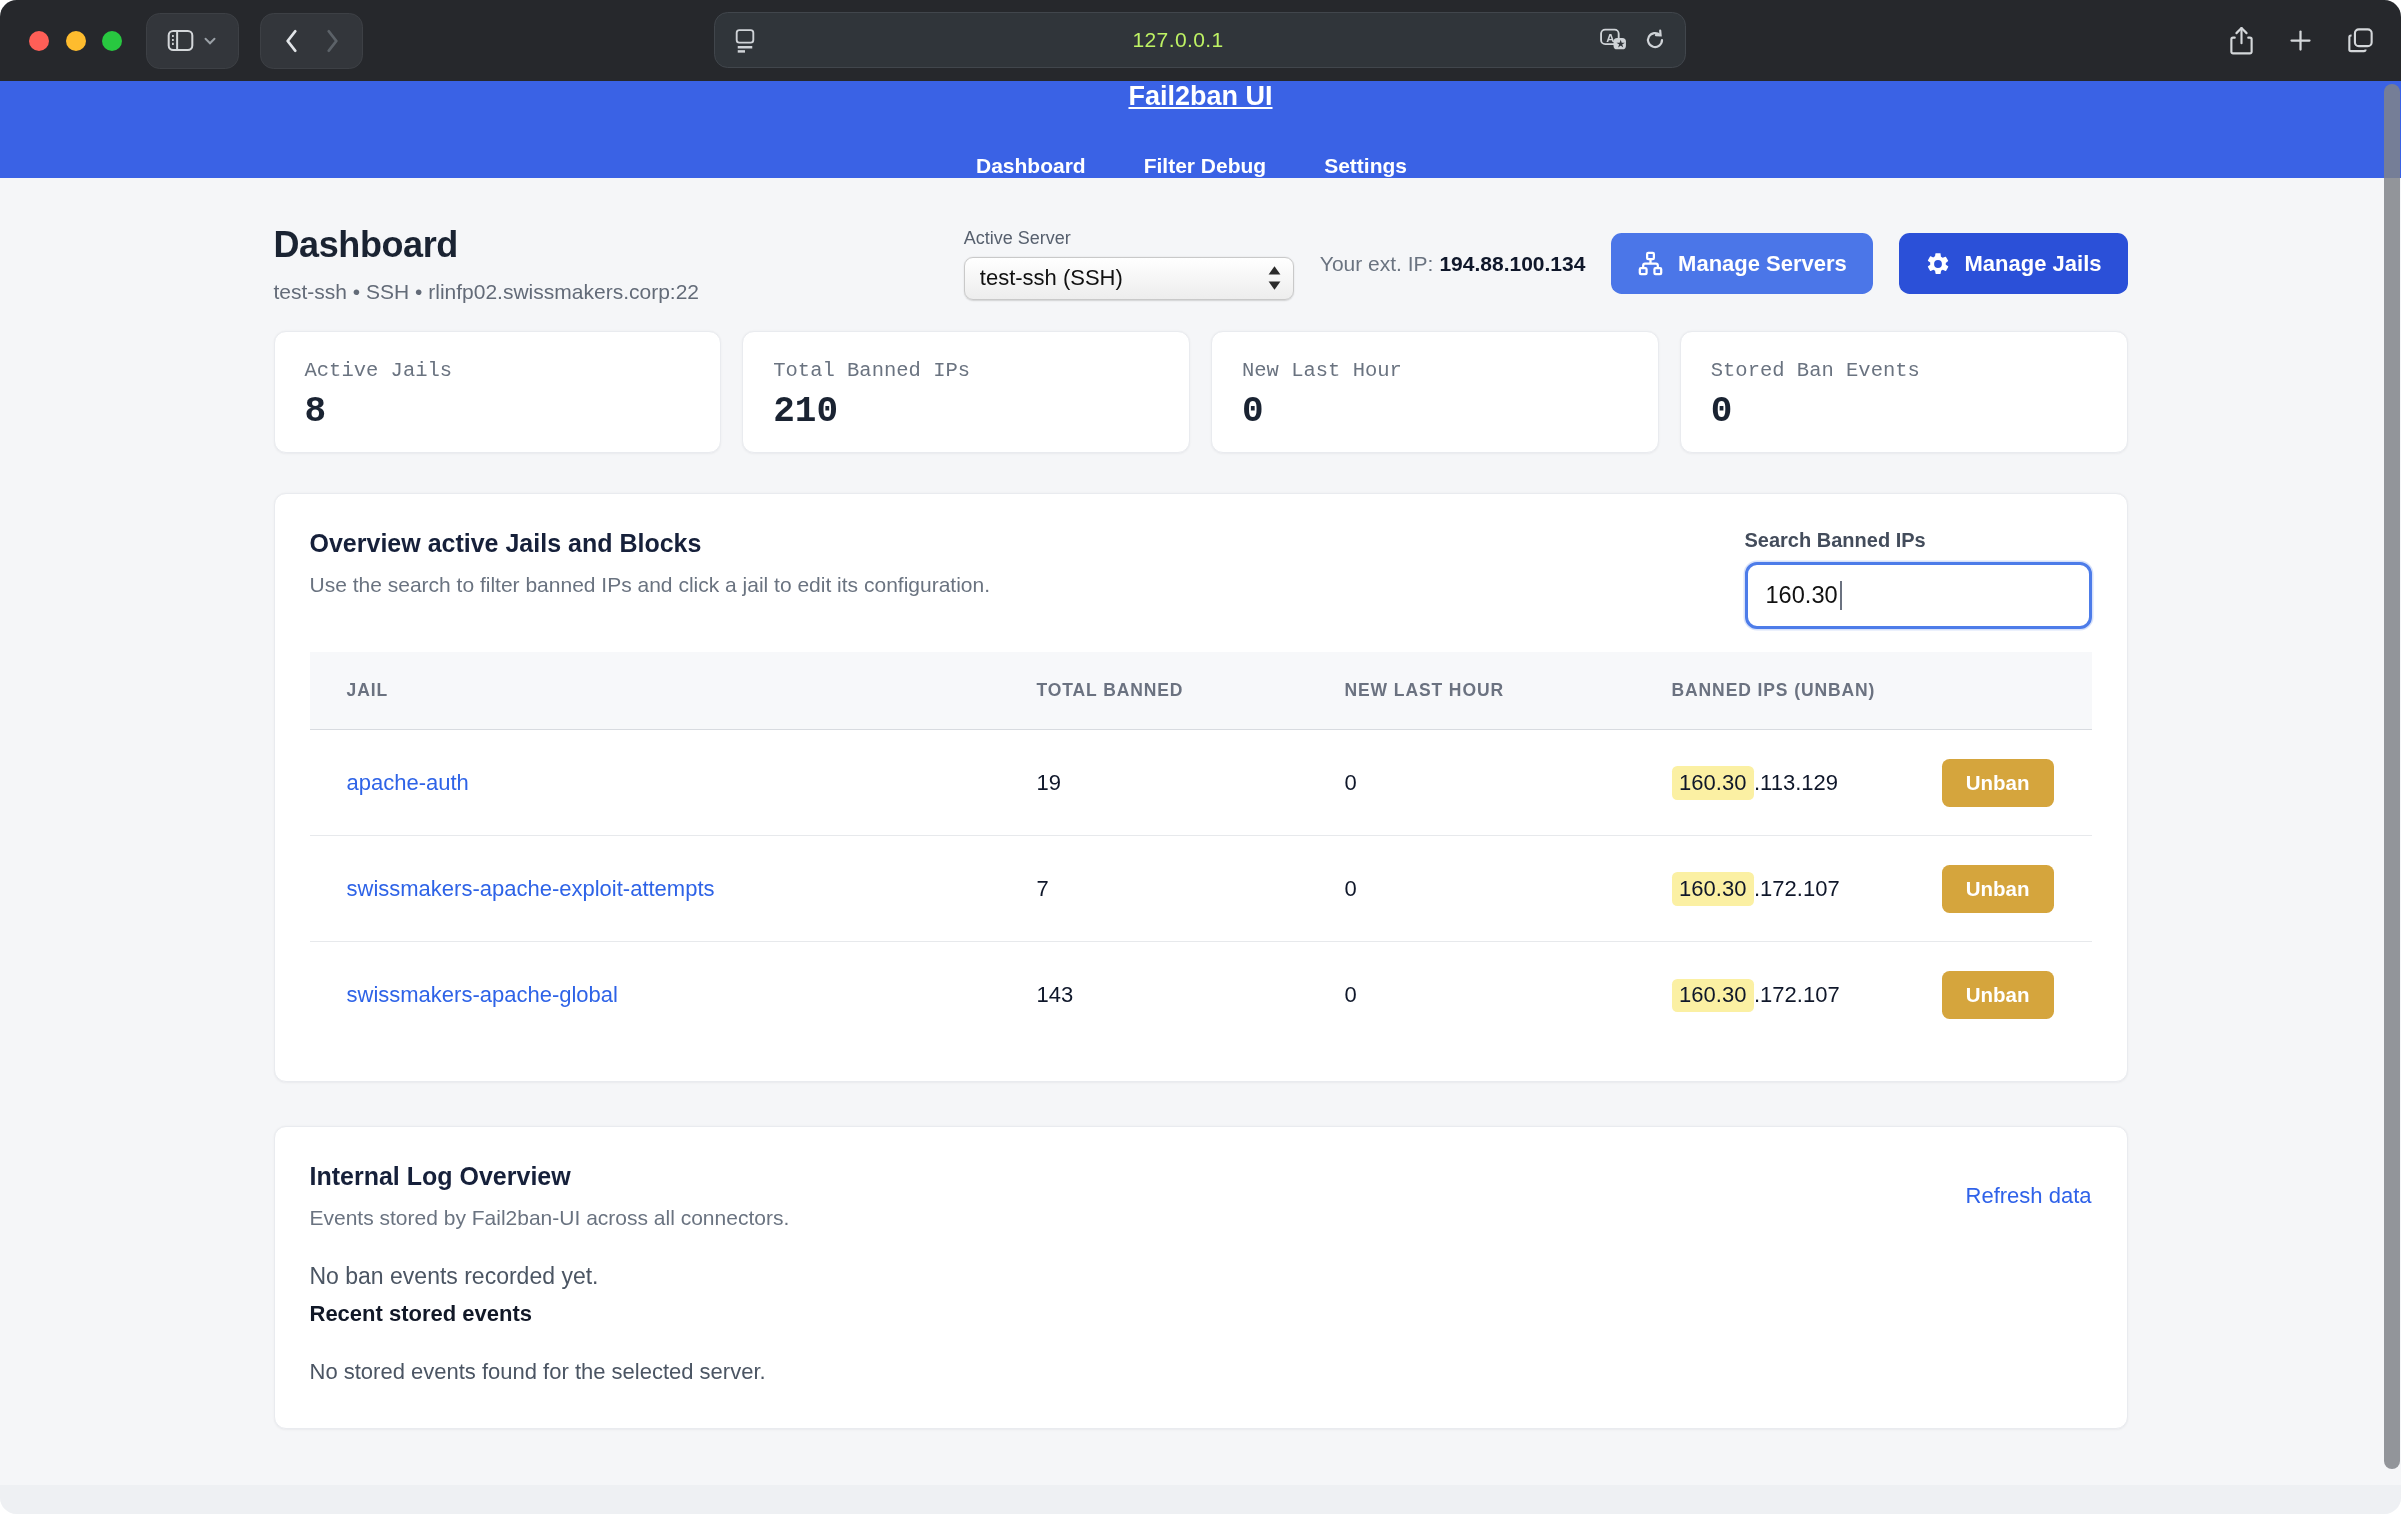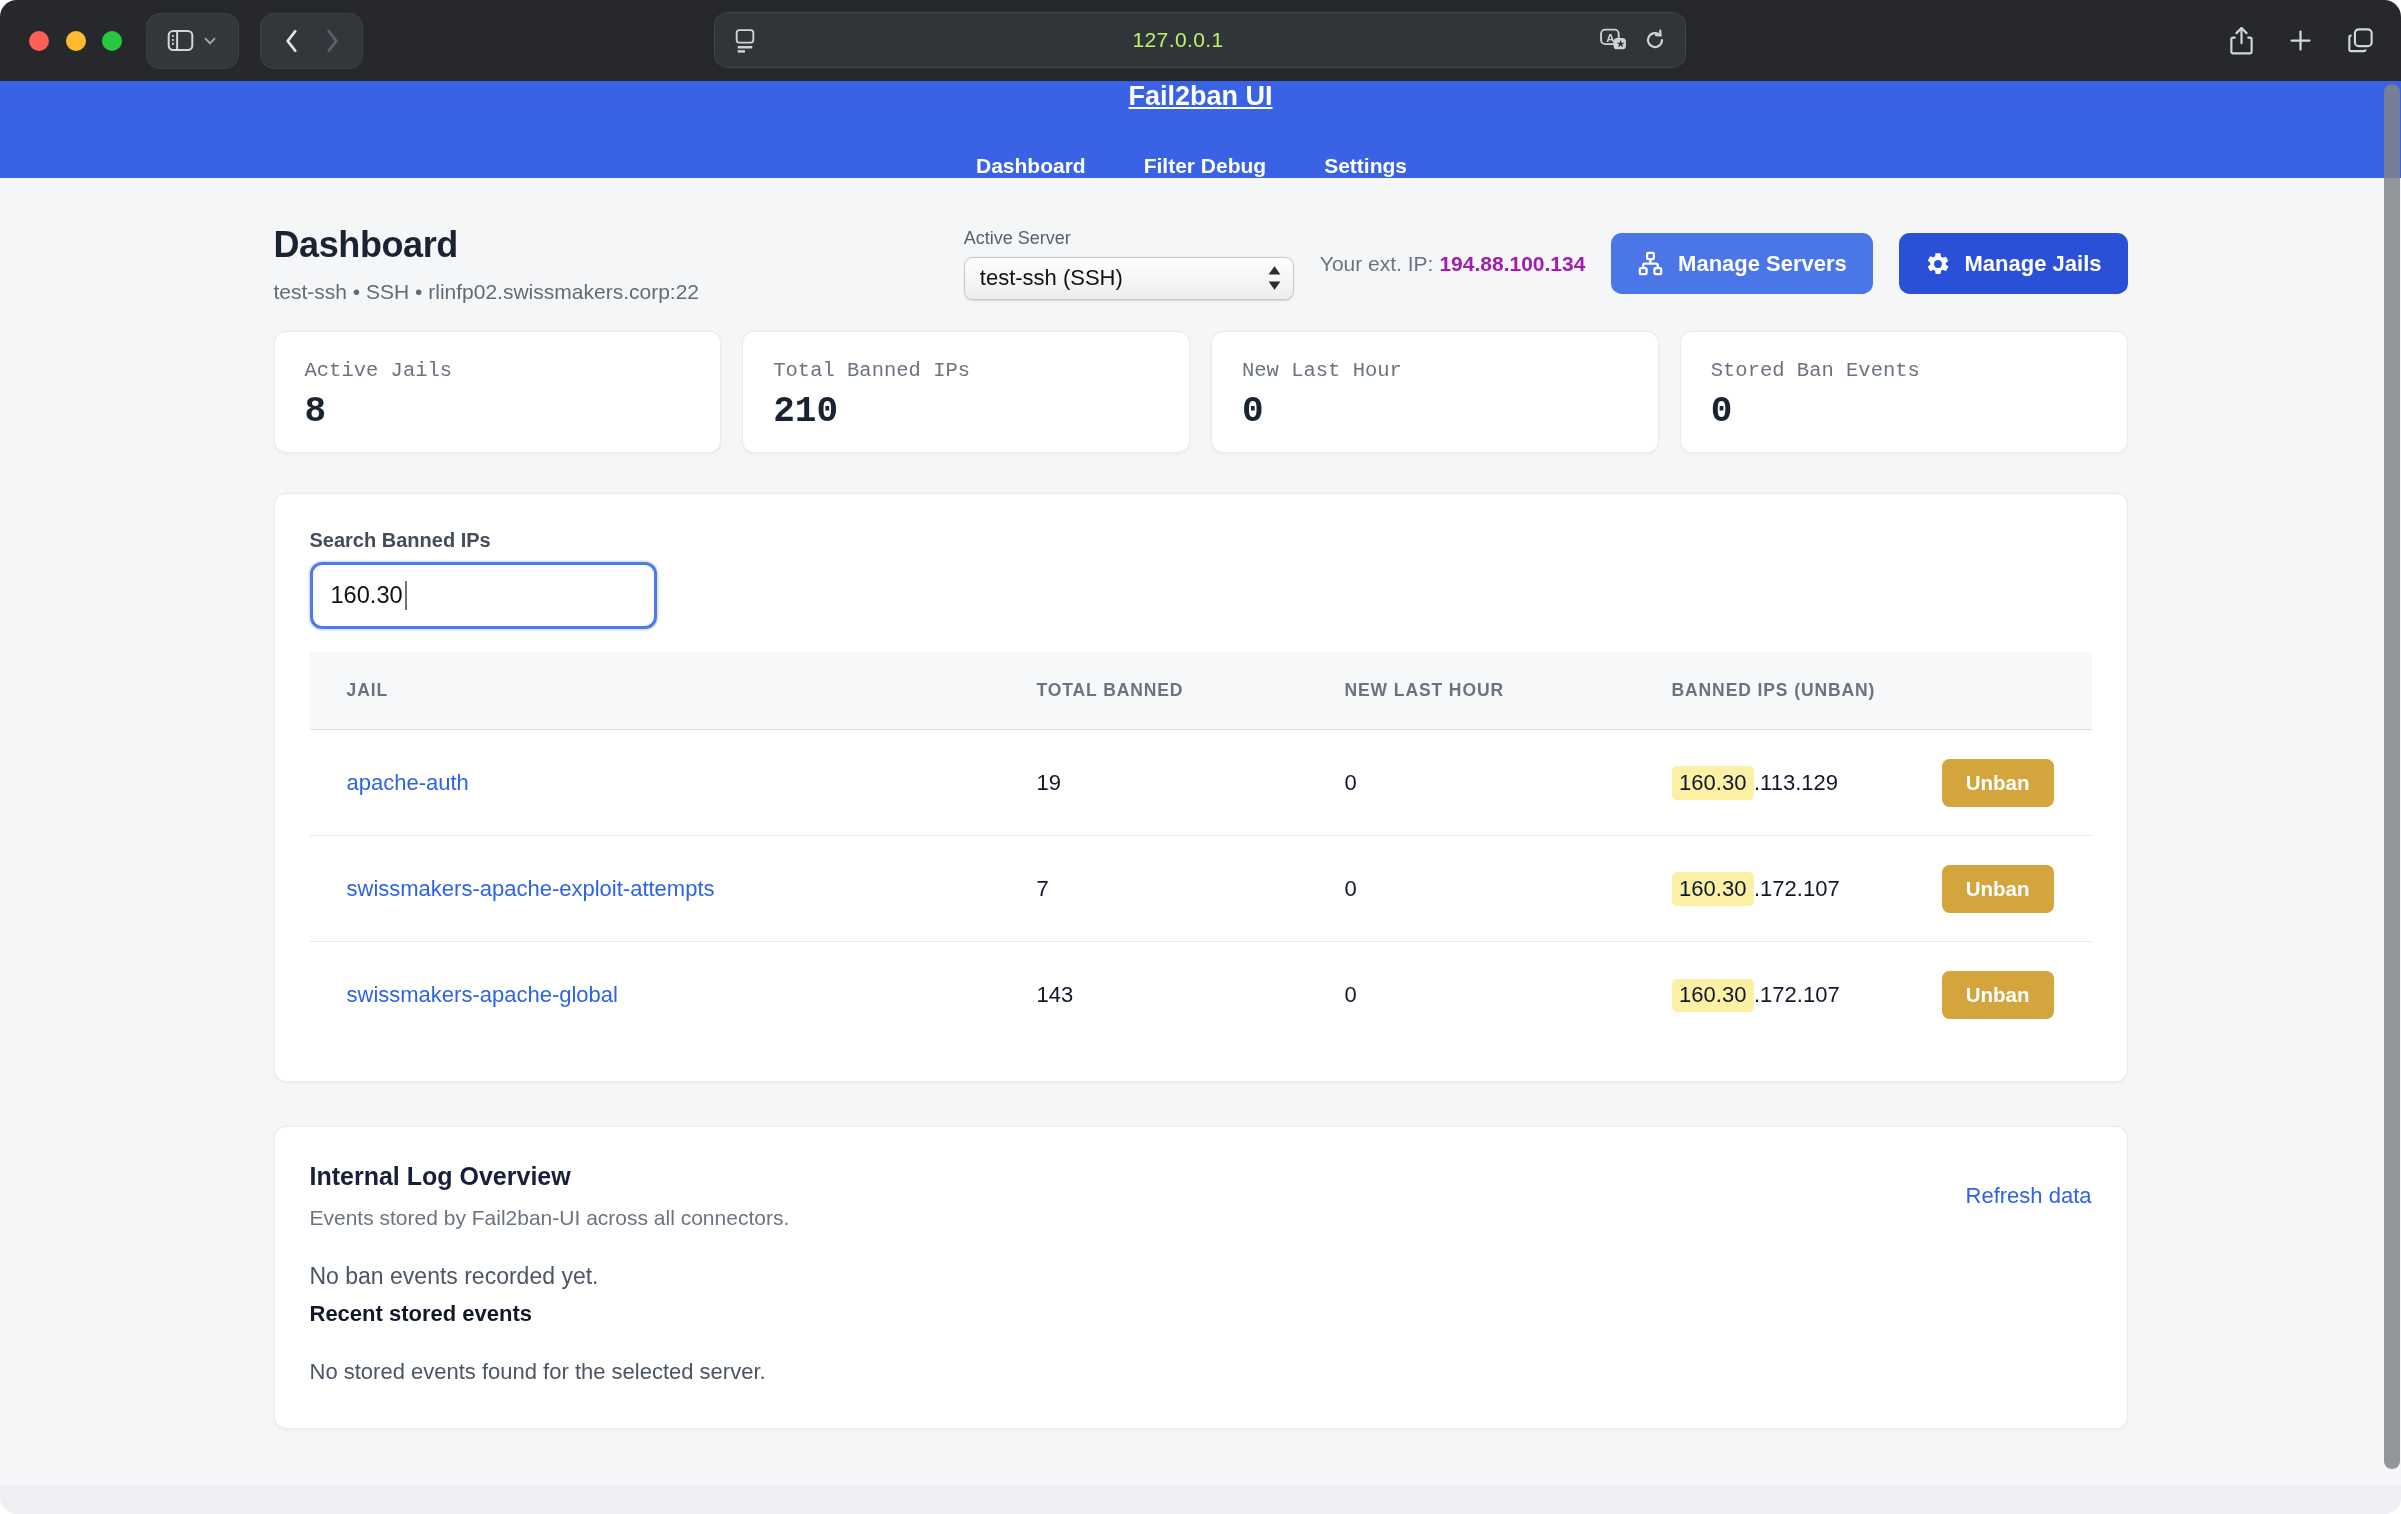--- a/index.html
+++ b/index.html
@@ -31,21 +31,21 @@
 
   
   .toprow { display:flex; justify-content:space-between; align-items:center; padding-top:46px; }
   h1.pagetitle { font-size:36px; font-weight:bold; color:#1a2332; letter-spacing:-0.4px; }
   .pagesub { margin-top:13.7px; font-size:21px; color:#636b78; }
   .controls { display:flex; align-items:center; gap:26px; }
   .selwrap .sel-label { font-size:18px; color:#57606e; margin-bottom:7.6px; }
   .macselect { width:330px; height:43px; background:linear-gradient(#ffffff,#ededed); border:0.8px solid #c9c9c9; border-radius:9px; box-shadow:0 0.8px 1.5px rgba(0,0,0,.15); display:flex; align-items:center; padding:0 10.7px 0 15px; cursor:default; }
   .macselect .selval { flex:1; font-size:22px; color:#111111; }
   .extip { font-size:21px; color:#6a7380; white-space:nowrap; }
-  .extip b { color:#a21caf; font-weight:600; margin-left:6px; }
+  .extip b { color:#0f172a; font-weight:600; margin-left:6px; }
   .btn { display:flex; align-items:center; gap:13.7px; height:61px; padding:0 26px; border:none; border-radius:10.7px; color:#ffffff; font-size:22px; font-weight:600; cursor:pointer; font-family:inherit; }
   .btn.servers { background:#4b76e8; }
   .btn.jails { background:#2b50d8; }
 
   
   .stats { margin-top:27px; display:grid; grid-template-columns:repeat(4,1fr); gap:21px; }
   .stat { background:#ffffff; border:0.8px solid #e9ebef; border-radius:12px; box-shadow:0 0.8px 2.3px rgba(16,24,40,.05); height:122px; padding:27px 30px;font-family:Liberation Mono, monospace; }
   .stat .slabel { font-size:20.5px; color:#6a7380; }
   .stat .svalue { margin-top:9px; font-size:36px; font-weight:bold; color:#1a2332; }
 
@@ -245,20 +245,24 @@
         <div class="svalue">0</div>
       </div>
       <div class="stat">
         <div class="slabel">Stored Ban Events</div>
         <div class="svalue">0</div>
       </div>
     </div>
 
     <div class="card overview">
       <div class="ov-head">
+        <div>
+          <h2 class="cardtitle">Overview active Jails and Blocks</h2>
+          <div class="cardsub">Use the search to filter banned IPs and click a jail to edit its configuration.</div>
+        </div>
         <div class="searchwrap">
           <div class="search-label">Search Banned IPs</div>
           <div class="searchbox" role="textbox">
             <span class="sval">160.30</span>
               <span class="caret"></span>
           </div>
         </div>
       </div>
 
       <div class="table">

